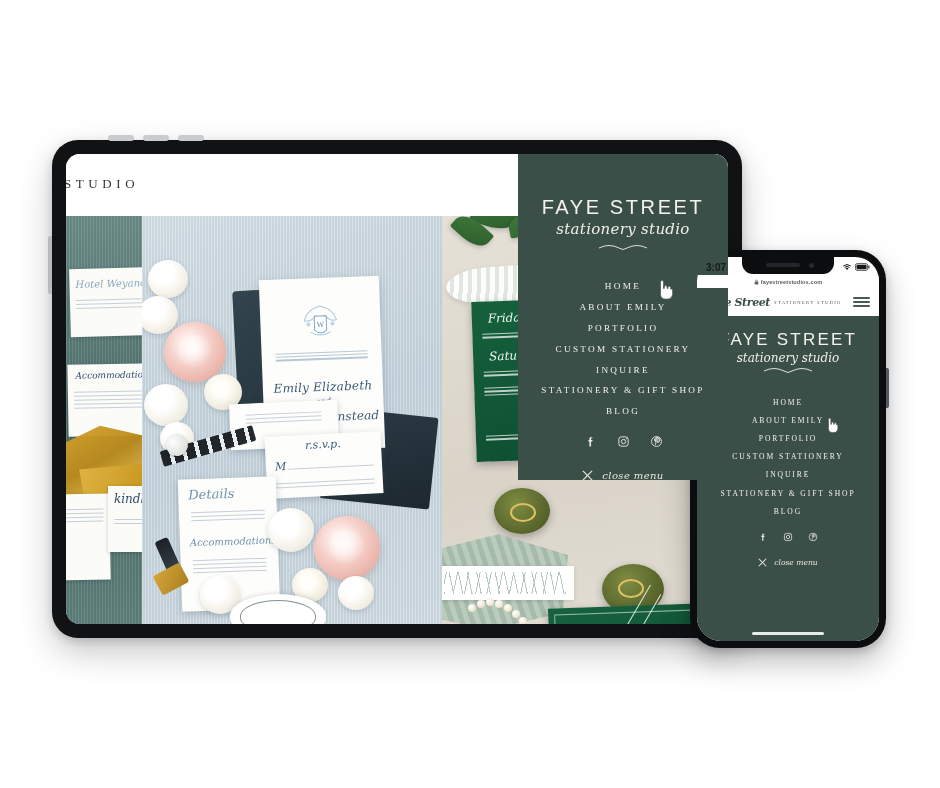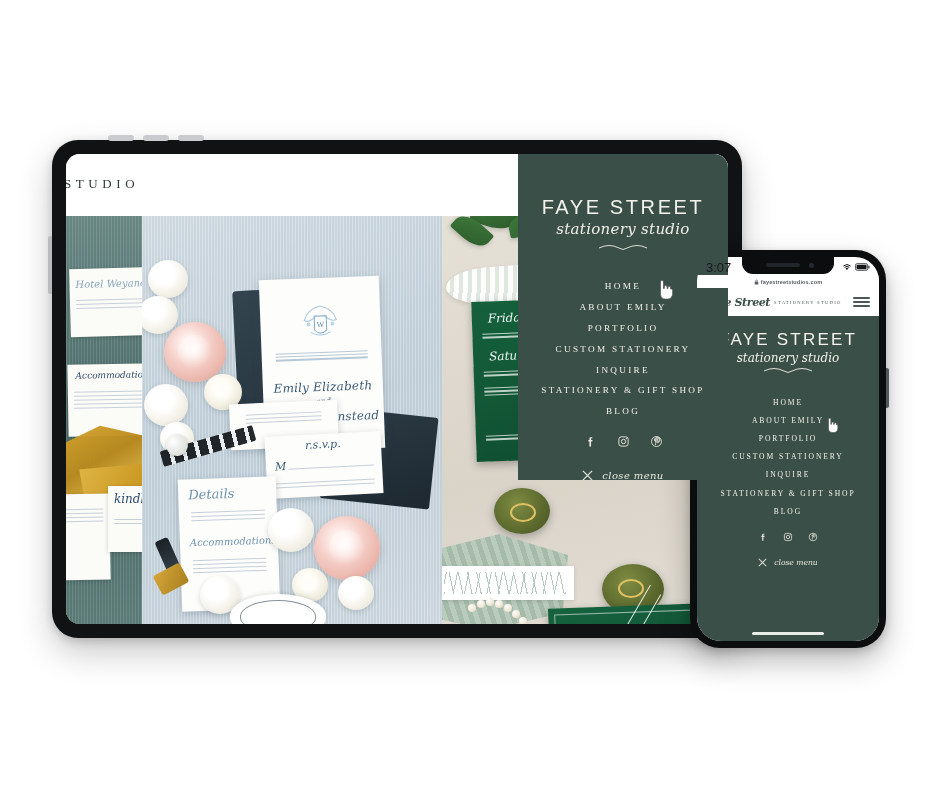--- a/index.html
+++ b/index.html
@@ -270,21 +270,21 @@
   }
   .notch .speaker { position:absolute; left:24px; top:6px; width:34px; height:4px;
     background:#22262a; border-radius:2px; }
   .notch .cam { position:absolute; right:20px; top:5.5px; width:5px; height:5px;
     background:#222a30; border-radius:50%; }
   .statusbar {
     position:absolute; top:0; left:0; right:0; height:18px;
     display:flex; align-items:center; justify-content:space-between;
     padding: 2px 9px 0; z-index:7;
   }
-  .sb-time { font-size:13px; font-weight:400; color:#16181a; font-family:"Liberation Sans",sans-serif; }
+  .sb-time { font-size:10px; font-weight:700; color:#16181a; font-family:"Liberation Sans",sans-serif; }
   .sb-right { display:flex; align-items:center; gap:3px; }
   .urlbar {
     position:absolute; top:18px; left:0; right:0; height:13px;
     display:flex; align-items:center; justify-content:center; gap:2px;
     background:#fff; z-index:6;
   }
   .urlbar .u {
     font-size:5.6px; color:#5d6165; font-weight:700;
     font-family:"Liberation Sans",sans-serif; letter-spacing:.1px;
   }

